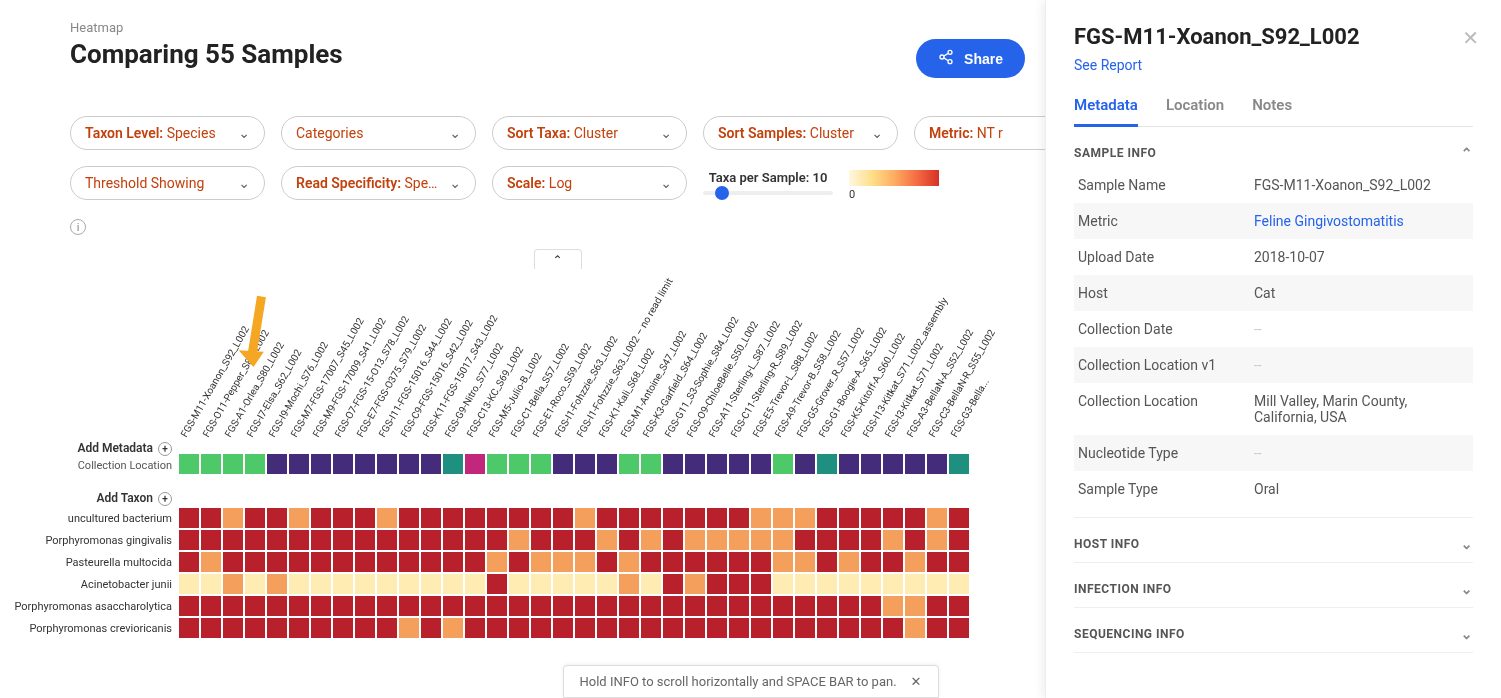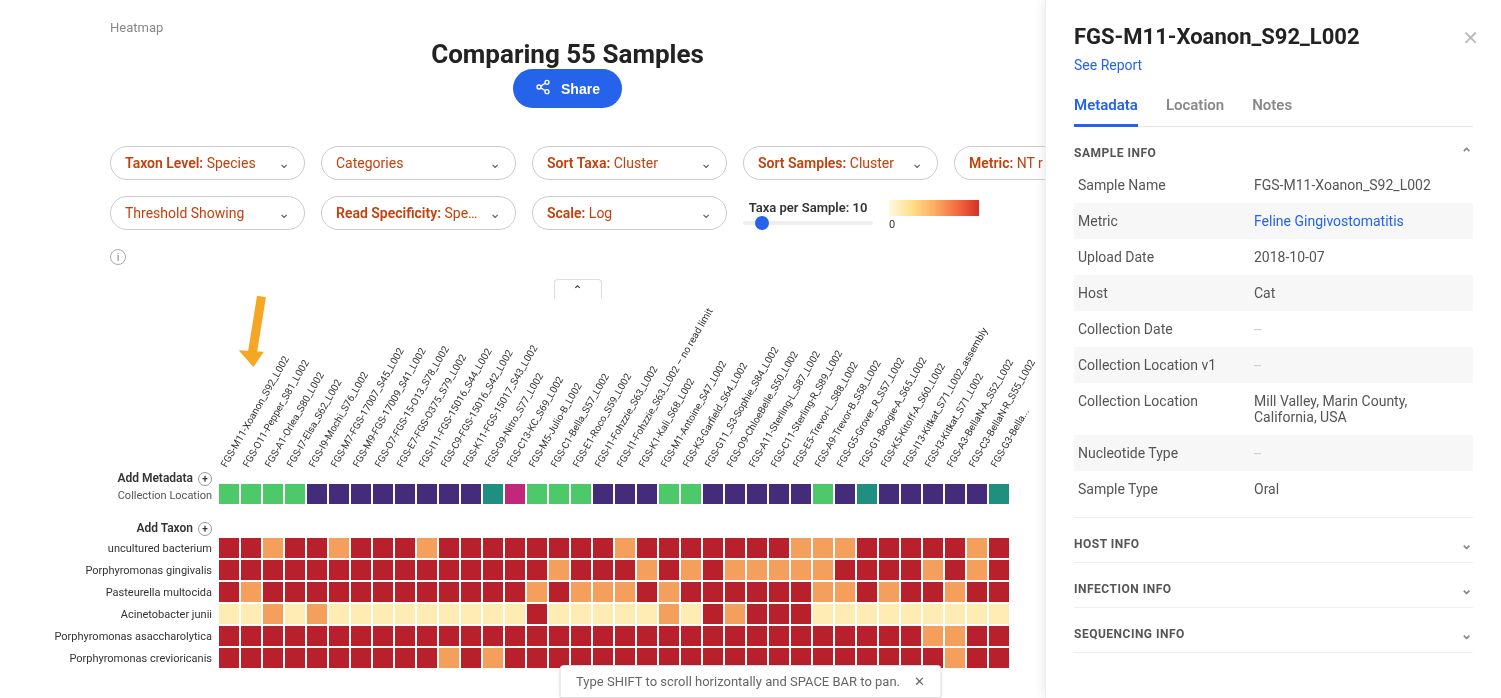--- a/index.html
+++ b/index.html
@@ -1,19 +1,19 @@
 <!DOCTYPE html>
 <html><head>
 <meta charset="utf-8">
 <style>
 * { box-sizing: border-box; margin: 0; padding: 0; }
 body { font-family: -apple-system, BlinkMacSystemFont, "Segoe UI", Roboto, sans-serif; color: #333; width: 1501px; height: 698px; overflow: hidden; position: relative; background: #fff; }
-.main-area { position: absolute; left: 0; top: 0; width: 1045px; height: 620px; padding: 20px 0 0 110px; }
+.main-area { position: absolute; left: 0; top: 0; width: 1045px; height: 620px; padding: 20px 0 0 70px; }
 .breadcrumb { font-size: 13px; color: #888; margin-bottom: 4px; }
-.title-row { display: flex; justify-content: space-between; align-items: center; padding-right: 20px; flex-direction: column; }
+.title-row { display: flex; justify-content: space-between; align-items: flex-start; padding-right: 20px; }
 .page-title { font-size: 26px; font-weight: 700; color: #222; }
 .share-btn { background: #2563eb; color: #fff; border: none; border-radius: 20px; padding: 10px 22px; font-size: 14px; font-weight: 600; cursor: pointer; display: flex; align-items: center; gap: 10px; }
 .share-icon { display: inline-block; }
 .filters-row { display: flex; gap: 16px; margin-top: 38px; flex-wrap: nowrap; }
 .filters-row2 { display: flex; gap: 16px; margin-top: 14px; align-items: center; flex-wrap: nowrap; }
 .dd { border: 1px solid #ccc; border-radius: 20px; padding: 8px 14px; font-size: 14px; display: flex; align-items: center; justify-content: space-between; gap: 8px; cursor: pointer; background: #fff; min-width: 195px; max-width: 195px; white-space: nowrap; overflow: hidden; }
 .dd .chev { color: #666; flex-shrink: 0; }
 .dd-label { color: #c2410c; overflow: hidden; text-overflow: ellipsis; }
 .dd-label .key { font-weight: 600; }
 .slider-box { display: flex; flex-direction: column; font-size: 13px; flex-shrink: 0; }
@@ -470,21 +470,21 @@
 </div>
 
 <div class="arrow-annotation">
   <svg width="44" height="74" viewBox="0 0 44 74">
       <path d="M36 4 L10 62" stroke="#f5a623" stroke-width="9" fill="none"></path>
       <path d="M0 50 L10 70 L24 58 Z" fill="#f5a623"></path>
     </svg>
 </div>
 
 <div class="toast">
-  <span>Type SHIFT to scroll horizontally and SPACE BAR to pan.</span>
+  <span>Hold INFO to scroll horizontally and SPACE BAR to pan.</span>
   <span class="toast-close">✕</span>
 </div>
 
 <div class="side-panel">
   <span class="panel-close">✕</span>
   <div class="panel-title">FGS-M11-Xoanon_S92_L002</div>
   <a class="panel-link">See Report</a>
   <div class="tabs" id="panel-tabs">
       <div class="tab active">Metadata</div>
       <div class="tab">Location</div>

